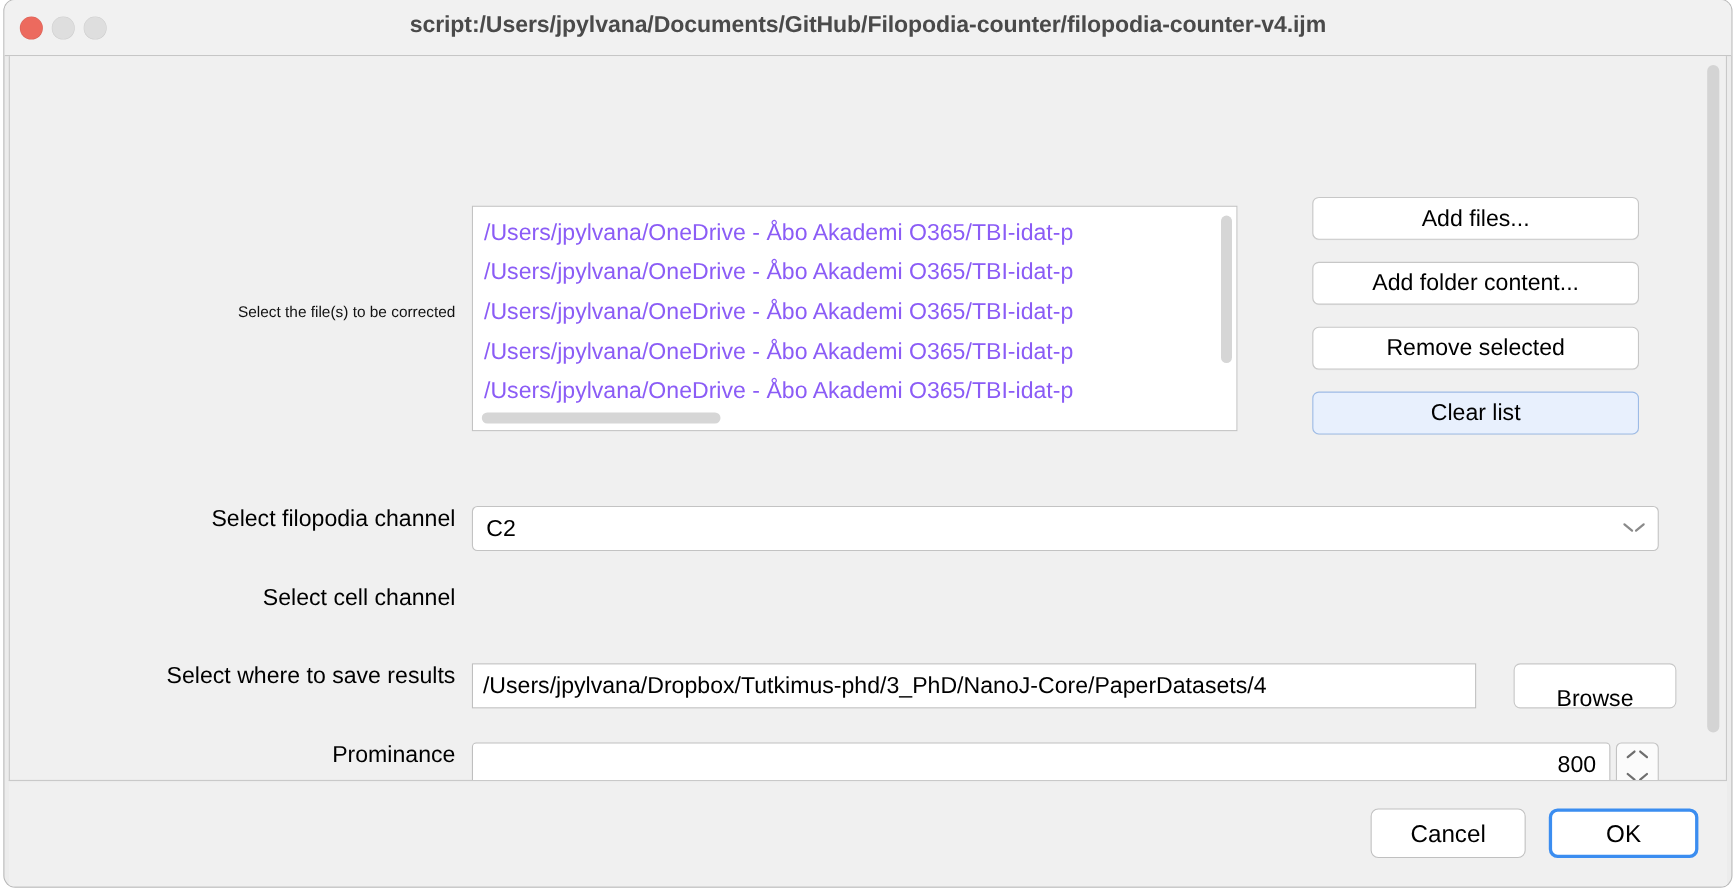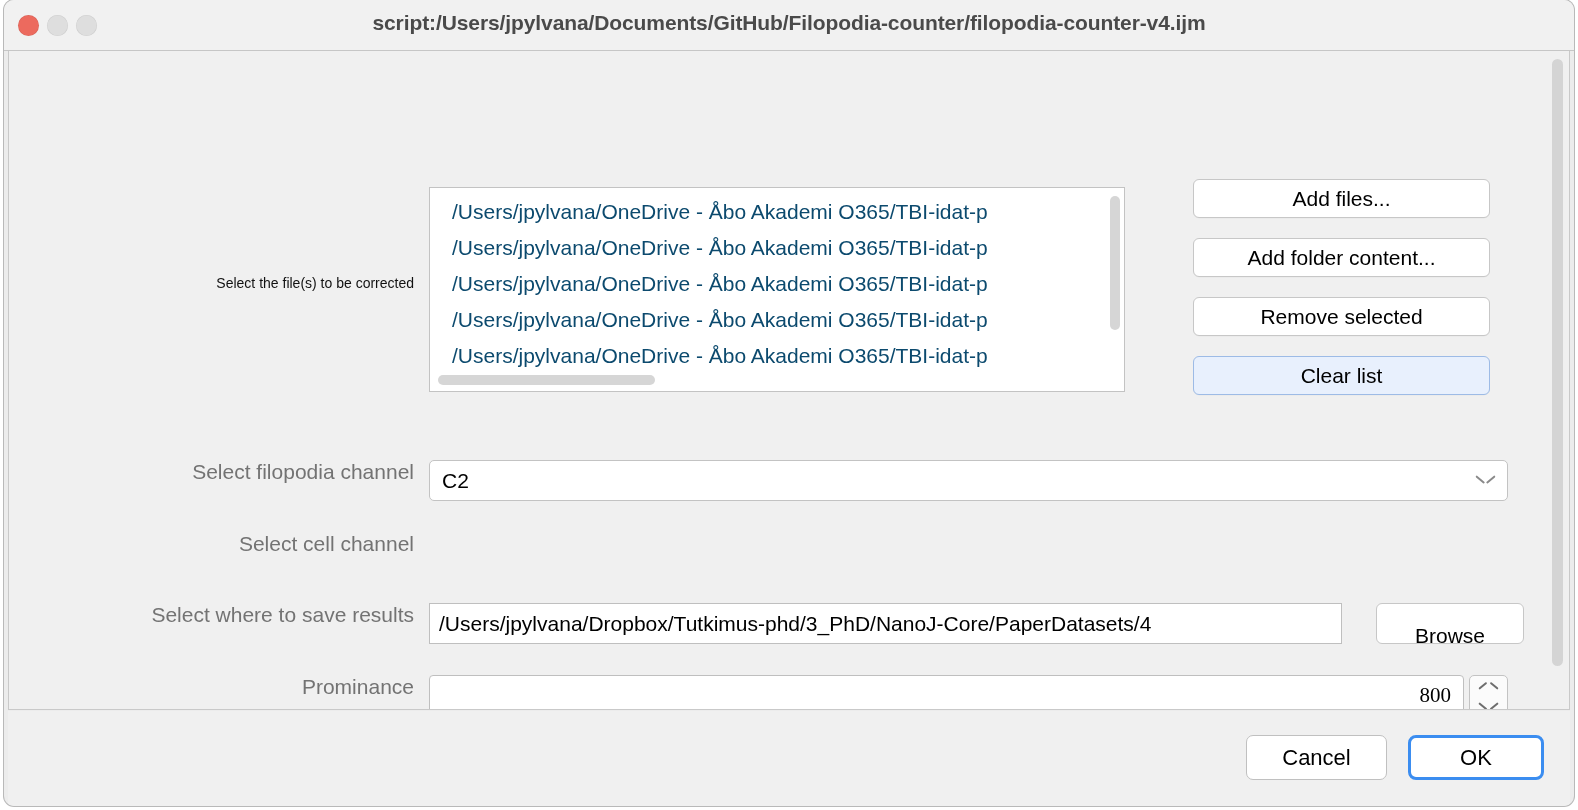--- a/index.html
+++ b/index.html
@@ -90,21 +90,21 @@
     position: absolute;
     left: 2px;
     top: 0px;
     width: 11px;
     height: 607px;
     background: #d4d4d4;
     border-radius: 6px;
   }
   .field-label {
     font-size: 21px;
-    color: #737373;
+    color: #000000;
     text-align: right;
     white-space: nowrap;
   }
 
   
   .filelist-label {
     position: absolute;
     left: 33px;
     top: 224px;
     width: 372px;
@@ -124,25 +124,25 @@
     box-sizing: border-box;
     overflow: hidden;
   }
   .list-inner {
     position: absolute;
     left: 0; top: 6px;
     right: 0;
   }
   .list-item {
     font-size: 21px;
-    color: #0c4a6e;
+    color: #8b5cf6;
     line-height: 36px;
     height: 36px;
     white-space: nowrap;
-    padding-left: 22px;
+    padding-left: 10px;
     overflow: hidden;
   }
   .list-vthumb {
     position: absolute;
     right: 4px;
     top: 8px;
     width: 10px;
     height: 134px;
     background: #d6d6d6;
     border-radius: 5px;
@@ -230,21 +230,20 @@
     left: 9px;
     top: 0;
     line-height: 39px;
     font-size: 21px;
     color: #000000;
     white-space: nowrap;
   }
   .textfield .tf-val.right {
     left: auto;
     right: 12px;
-    font-family: Liberation Serif, serif;
   }
 
   .browse-btn {
     position: absolute;
     left: 1367px;
     top: 552px;
     width: 148px;
     height: 41px;
     background: #ffffff;
     border: 1px solid #c7c7c7;

